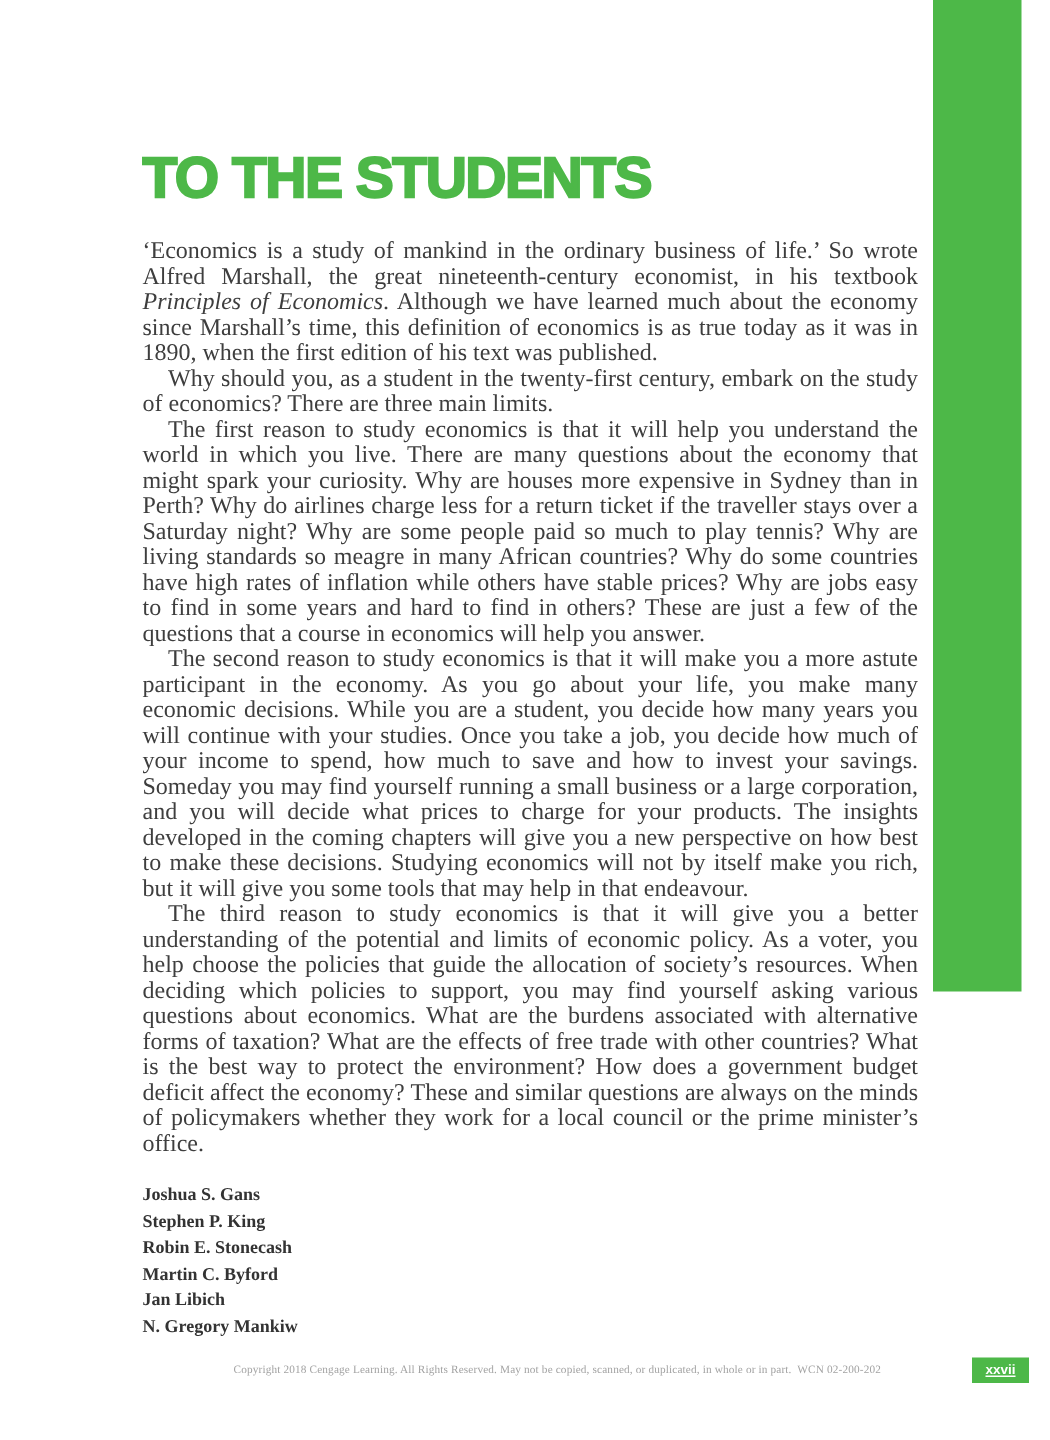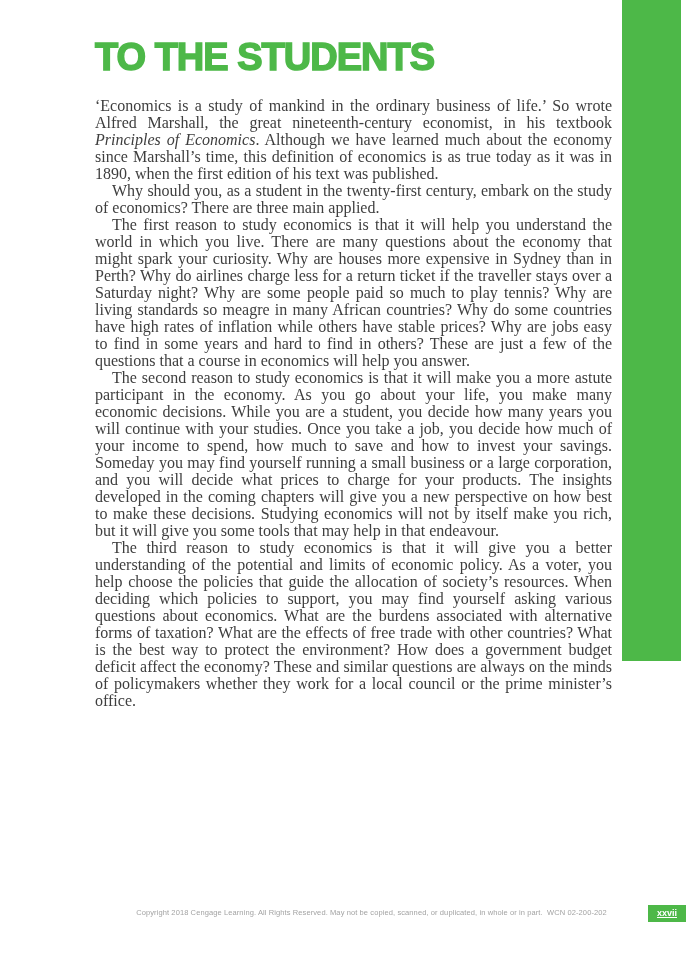--- a/index.html
+++ b/index.html
@@ -14,21 +14,21 @@
   .accent-bar {
     position: absolute;
     left: 622px; top: 0;
     width: 59px; height: 661px;
     background: var(--accent, #4db848);
   }
   .content {
     position: absolute;
     left: 95px; top: 0;
     width: 517px;
-    margin-top: 38px;
+    padding-top: 100px;
   }
   h1.page-title {
     margin: 0 0 21px 0;
     font-family: "Liberation Sans", sans-serif;
     font-weight: bold;
     font-size: 38px;
     line-height: 38px;
     letter-spacing: -1px;
     color: var(--accent, #4db848);
     -webkit-text-stroke: 1.5px var(--accent, #4db848);
@@ -48,21 +48,21 @@
     font-size: 12px;
     line-height: 17.5px;
     font-weight: bold;
     color: #333333;
   }
   .copyright {
     position: absolute;
     left: 10px; right: 0;
     top: 908px;
     text-align: center;
-    font-family: Liberation Sans, sans-serif;
+    font-family: Liberation Serif, serif;
     font-size: 7.5px;
     letter-spacing: 0.1px;
     color: var(--footer-text, #a3a3a3);
     padding-left: 33px;
   }
   .page-badge {
     position: absolute;
     left: 648px; top: 905px;
     width: 38px; height: 17px;
     background: var(--accent, #4db848);
@@ -78,22 +78,30 @@
 </head>
 <body>
 
 <div class="accent-bar"></div>
 
 <main class="content">
   <h1 class="page-title">TO THE STUDENTS</h1>
 
   <div class="prose">
     <p><span>‘Economics is a study of mankind in the ordinary business of life.’ So wrote Alfred Marshall, the great nineteenth-century economist, in his textbook </span><span class="book-title">Principles of Economics</span><span>. Although we have learned much about the economy since Marshall’s time, this definition of economics is as true today as it was in 1890, when the first edition of his text was published.</span></p>
-    <p>Why should you, as a student in the twenty-first century, embark on the study of economics? There are three main applied.</p>
+    <p>Why should you, as a student in the twenty-first century, embark on the study of economics? There are three main limits.</p>
     <p>The first reason to study economics is that it will help you understand the world in which you live. There are many questions about the economy that might spark your curiosity. Why are houses more expensive in Sydney than in Perth? Why do airlines charge less for a return ticket if the traveller stays over a Saturday night? Why are some people paid so much to play tennis? Why are living standards so meagre in many African countries? Why do some countries have high rates of inflation while others have stable prices? Why are jobs easy to find in some years and hard to find in others? These are just a few of the questions that a course in economics will help you answer.</p>
     <p>The second reason to study economics is that it will make you a more astute participant in the economy. As you go about your life, you make many economic decisions. While you are a student, you decide how many years you will continue with your studies. Once you take a job, you decide how much of your income to spend, how much to save and how to invest your savings. Someday you may find yourself running a small business or a large corporation, and you will decide what prices to charge for your products. The insights developed in the coming chapters will give you a new perspective on how best to make these decisions. Studying economics will not by itself make you rich, but it will give you some tools that may help in that endeavour.</p>
     <p>The third reason to study economics is that it will give you a better understanding of the potential and limits of economic policy. As a voter, you help choose the policies that guide the allocation of society’s resources. When deciding which policies to support, you may find yourself asking various questions about economics. What are the burdens associated with alternative forms of taxation? What are the effects of free trade with other countries? What is the best way to protect the environment? How does a government budget deficit affect the economy? These and similar questions are always on the minds of policymakers whether they work for a local council or the prime minister’s office.</p>
   </div>
 
+  <div class="authors">
+    <div>Joshua S. Gans</div>
+    <div>Stephen P. King</div>
+    <div>Robin E. Stonecash</div>
+    <div>Martin C. Byford</div>
+    <div>Jan Libich</div>
+    <div>N. Gregory Mankiw</div>
+  </div>
 </main>
 
 <div class="copyright">Copyright 2018 Cengage Learning. All Rights Reserved. May not be copied, scanned, or duplicated, in whole or in part.&nbsp; WCN 02-200-202</div>
 <div class="page-badge">xxvii</div>
 
 </body></html>

